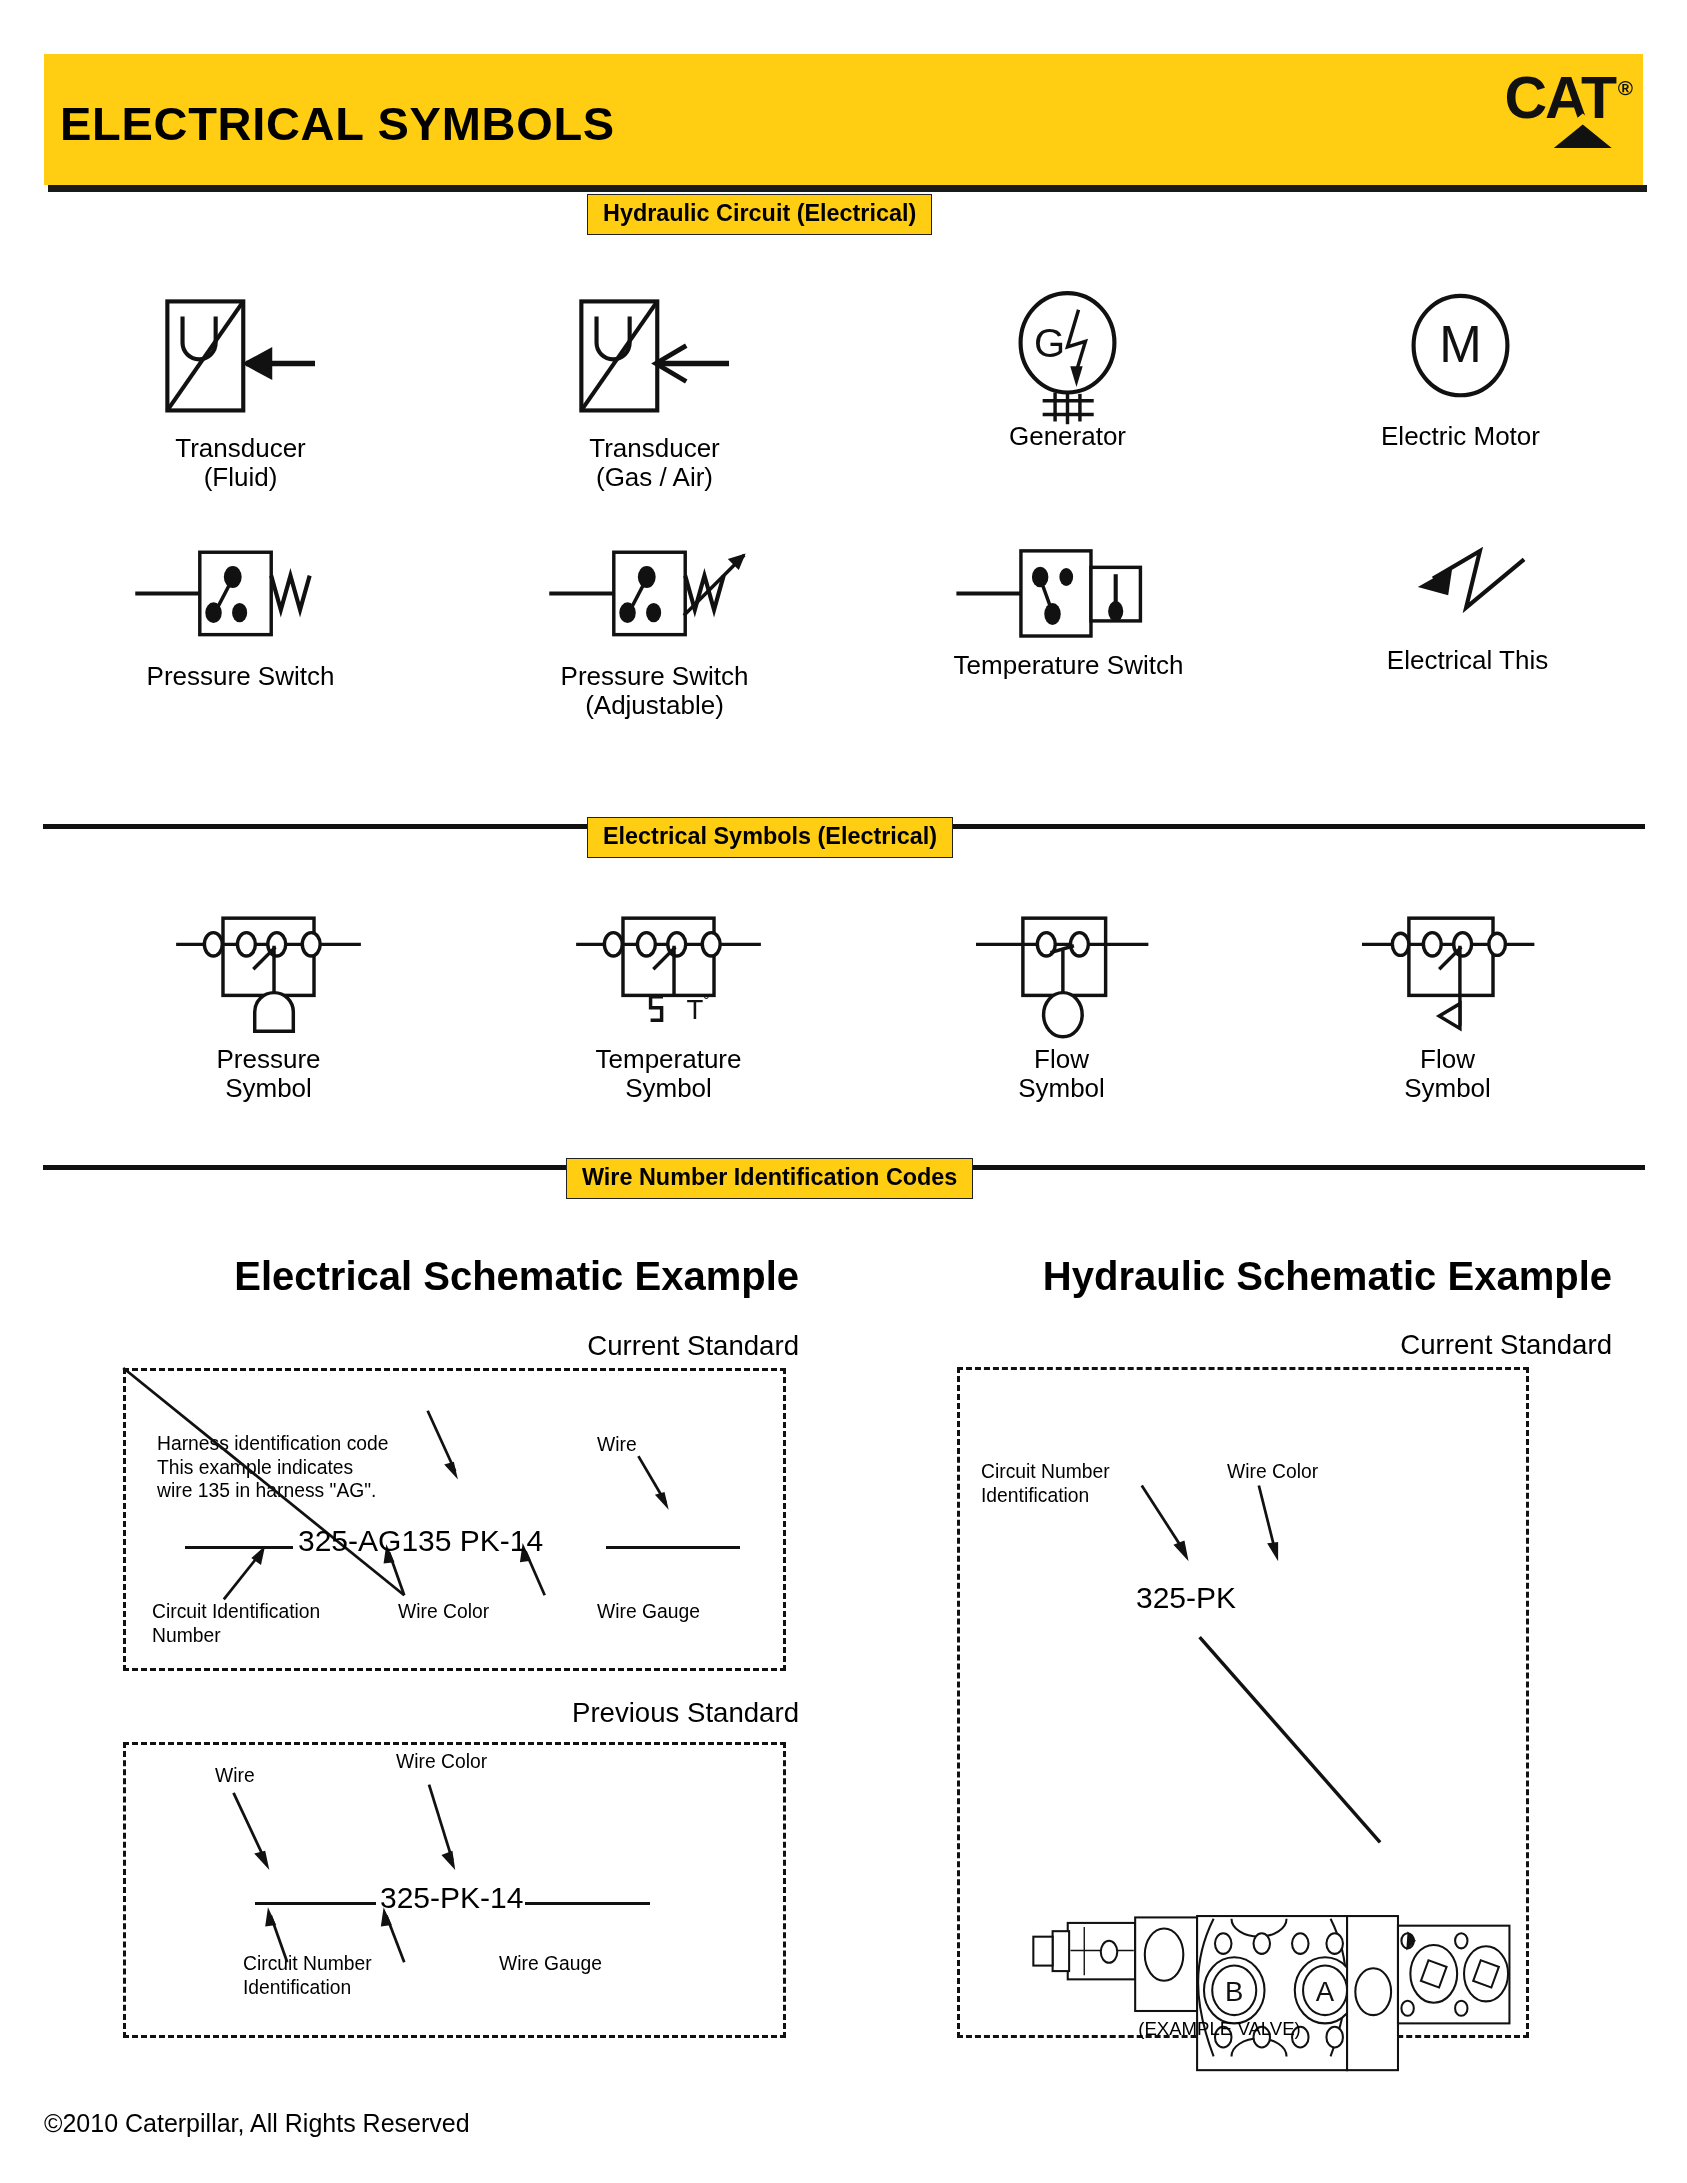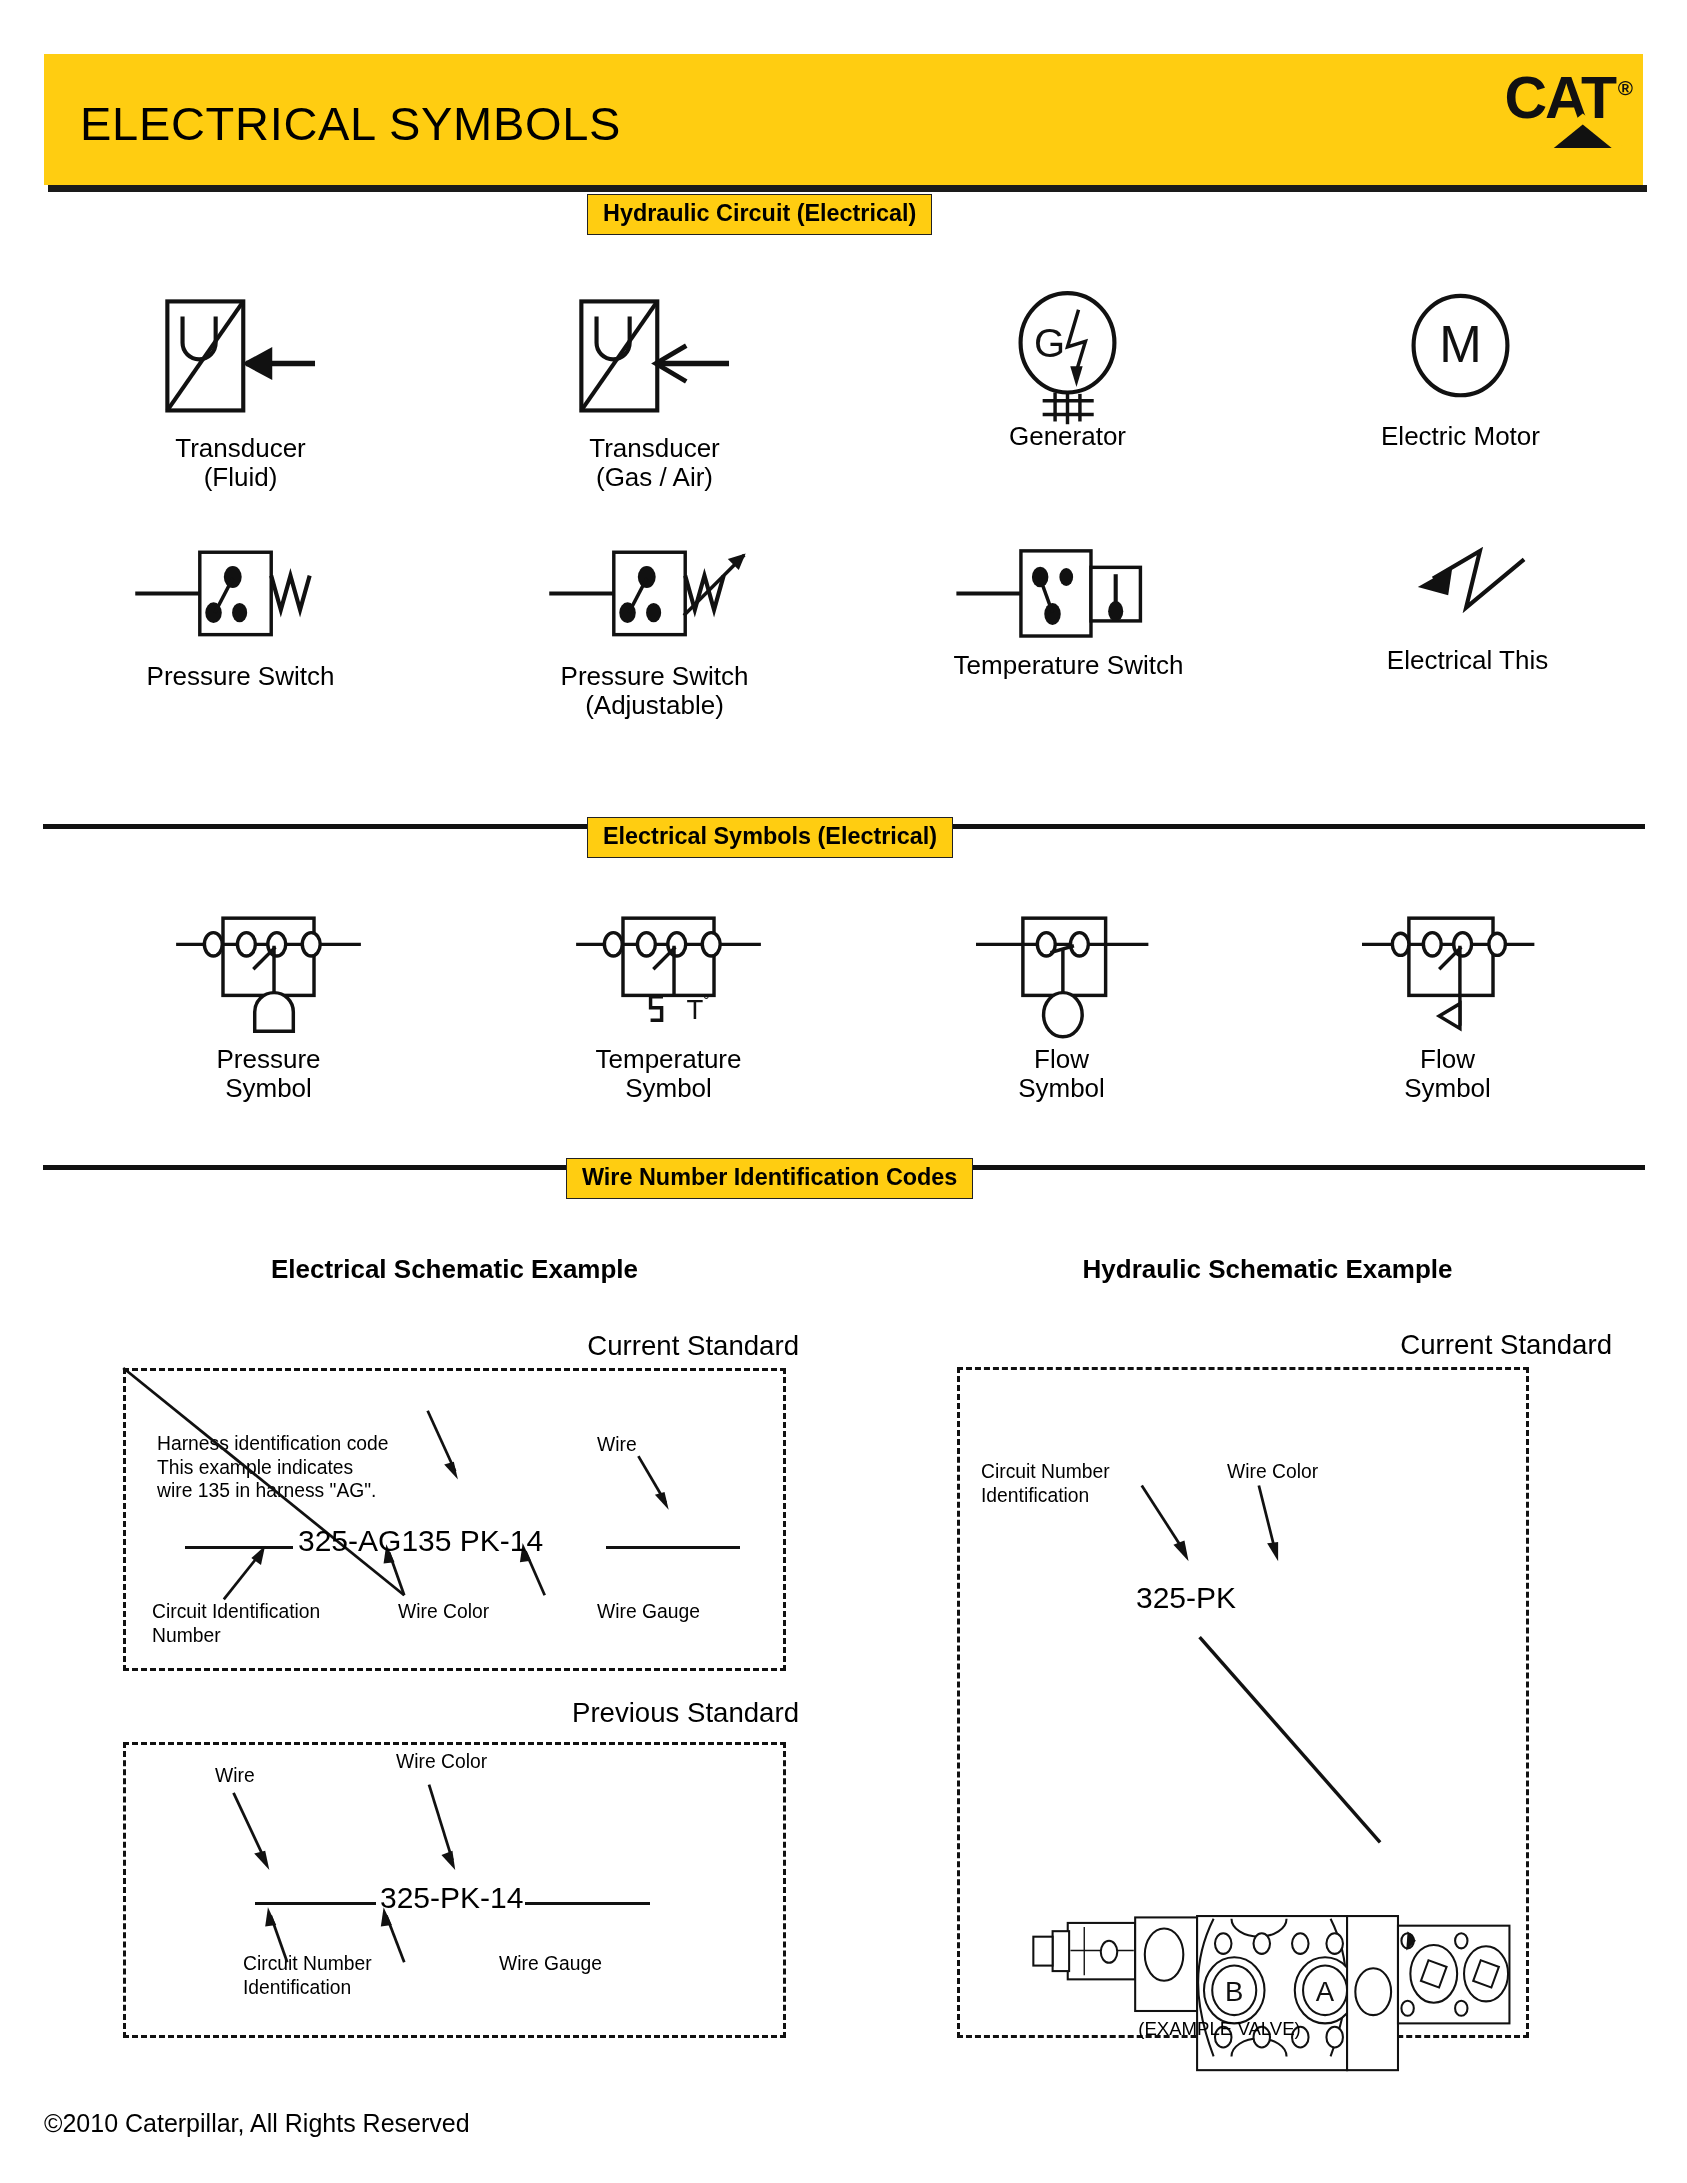--- a/index.html
+++ b/index.html
@@ -1,39 +1,39 @@
 <!DOCTYPE html>
 <html style="font-size:11px"><head>
 <meta charset="utf-8">
 <style>
   html,body{margin:0;padding:0;background:#fff;}
   body{width:1687px;height:2183px;font-family:"Liberation Sans",sans-serif;color:#000;position:relative;overflow:hidden;}
 
   
   .header-band{position:absolute;left:44px;top:54px;width:1599px;height:131px;background:#FFCD11;box-sizing:border-box;}
   .header-shadow{position:absolute;left:48px;top:185px;width:1599px;height:6.9px;background:#1a1a1a;}
-  .header-title{position:absolute;left:80px;top:96px;font-size:47px;font-weight:normal;letter-spacing:0.7px;}
+  .header-title{position:absolute;left:60px;top:96px;font-size:47px;font-weight:bold;letter-spacing:0.7px;}
   .cat-logo{position:absolute;right:54px;top:73px;display:flex;align-items:flex-start;}
   .cat-word{font-size:59px;font-weight:bold;letter-spacing:-2.1px;line-height:.88;color:#111;font-family:"Liberation Sans",sans-serif;}
   .cat-reg{font-size:20.7px;font-weight:bold;color:#111;margin-left:2.8px;margin-top:2.8px;}
 
   
   .sec-rule{position:absolute;height:4.8px;background:#111;left:43px;width:1602px;}
   .sec-tab{position:absolute;background:#FFCD11;border:1.4px solid #222;font-size:23.4px;font-weight:bold;
            padding:4.8px 15px 7.6px 15px;box-sizing:border-box;white-space:nowrap;}
 
   
   .cell{position:absolute;text-align:center;}
   .cell .art{position:relative;margin:0 auto;}
   .cap{font-size:26px;line-height:1.13;margin-top:6.9px;white-space:pre-line;}
 
   svg{display:block;overflow:visible;}
 
   
-  .col-title{position:absolute;font-size:26px;font-weight:bold;text-align:center;}
+  .col-title{position:absolute;font-size:40px;font-weight:bold;text-align:right;}
   .std-title{position:absolute;font-size:27.6px;text-align:right;}
   .dashbox{position:absolute;border:3.4px dashed #111;box-sizing:border-box;}
   .note{position:absolute;font-size:19.3px;line-height:1.22;white-space:pre-line;}
   .code{position:absolute;font-size:30px;white-space:nowrap;}
   .wireline{position:absolute;height:2.8px;background:#111;}
   .valve-cap{position:absolute;font-size:18.6px;text-align:center;white-space:nowrap;}
   .footer{position:absolute;left:44px;top:2109px;font-size:25px;}
   .ann{position:absolute;}
 </style>
 </head>

